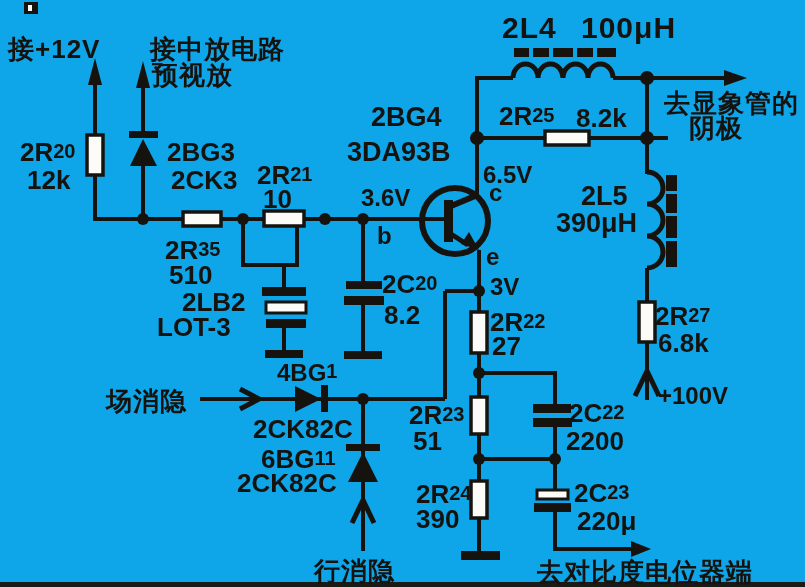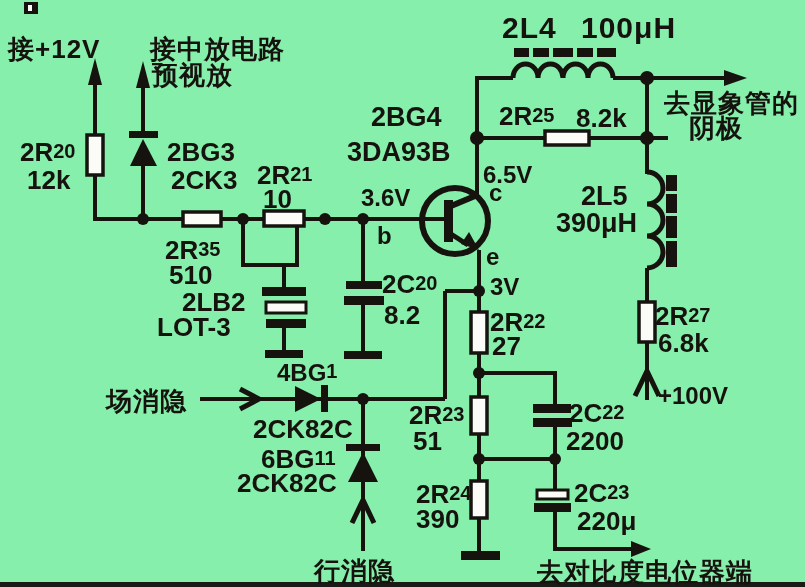--- a/index.html
+++ b/index.html
@@ -1,16 +1,16 @@
 <!DOCTYPE html>
 <html><head>
 <meta charset="utf-8">
 <style>
   html,body{margin:0;padding:0;background:#d8d8d4;}
-  .page{width:805px;height:587px;position:relative;background:#86efac;overflow:hidden;}
+  .page{width:805px;height:587px;position:relative;background:#0ea5e9;overflow:hidden;}
   svg{display:block;}
   text{font-family:"Liberation Sans","DejaVu Sans",sans-serif;font-weight:bold;fill:#16130f;}
   .cjk{font-size:26px;letter-spacing:1px;}
   .des{font-size:26px;}
   .sub{font-size:20px;}
   .val{font-size:26px;}
   .big{font-size:30px;letter-spacing:1px;}
   .mid{font-size:27px;}
   .sm{font-size:24px;}
   .pin{font-size:24px;}

